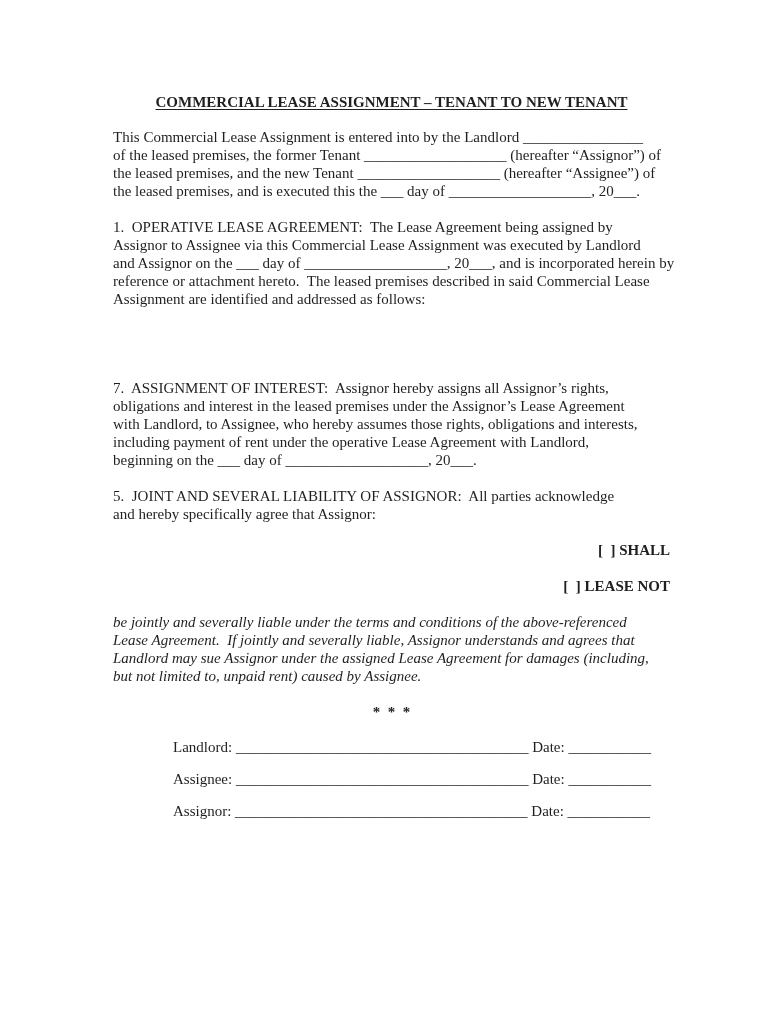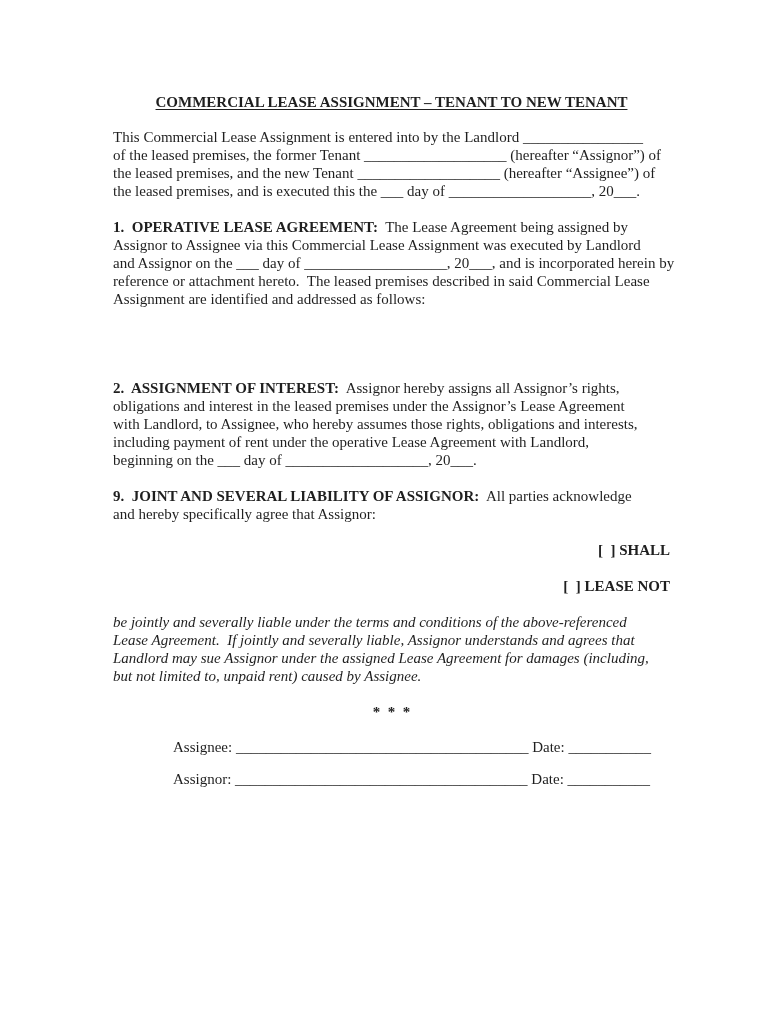--- a/index.html
+++ b/index.html
@@ -22,21 +22,21 @@
     text-align: center;
     text-decoration: underline;
     text-underline-offset: 2px;
     margin: 0 0 17px 0;
     white-space: pre;
   }
   p.para {
     margin: 0 9px 18px 0;
     white-space: pre;
   }
-  p.para b { font-weight: bold; }
+  p.para b { font-weight: normal; }
   .option-line {
     margin: 0 0 18px 46px;
     font-weight: bold;
     white-space: pre;
     text-align: right;
   }
   .liability { margin-bottom: 13px; font-style: italic; }
   .separator {
     text-align: center;
     font-weight: bold;
@@ -69,39 +69,40 @@
 
 
   <p class="para"><b>1.  OPERATIVE LEASE AGREEMENT:</b><span>  The Lease Agreement being assigned by
 Assignor to Assignee via this Commercial Lease Assignment was executed by Landlord
 and Assignor on the </span><span>___</span><span> day of </span><span>___________________</span><span>, 20</span><span>___</span><span>, and is incorporated herein by
 reference or attachment hereto.  The leased premises described in said Commercial Lease
 Assignment are identified and addressed as follows:</span></p>
 
   <div class="premises-space"></div>
 
-  <p class="para"><b>2.  ASSIGNMENT OF INTEREST:</b><span>  Assignor hereby assigns all Assignor’s rights,
+  <p class="para"><b>7.  ASSIGNMENT OF INTEREST:</b><span>  Assignor hereby assigns all Assignor’s rights,
 obligations and interest in the leased premises under the Assignor’s Lease Agreement
 with Landlord, to Assignee, who hereby assumes those rights, obligations and interests,
 including payment of rent under the operative Lease Agreement with Landlord,
 beginning on the </span><span>___</span><span> day of </span><span>___________________</span><span>, 20</span><span>___</span><span>.</span></p>
 
-  <p class="para"><b>9.  JOINT AND SEVERAL LIABILITY OF ASSIGNOR:</b><span>  All parties acknowledge
+  <p class="para"><b>5.  JOINT AND SEVERAL LIABILITY OF ASSIGNOR:</b><span>  All parties acknowledge
 and hereby specifically agree that Assignor:</span></p>
 
   <p class="option-line"><span>[  ]</span><span> SHALL</span></p>
 
   <p class="option-line"><span>[  ]</span><span> LEASE NOT</span></p>
 
   <p class="para liability">be jointly and severally liable under the terms and conditions of the above-referenced
 Lease Agreement.  If jointly and severally liable, Assignor understands and agrees that
 Landlord may sue Assignor under the assigned Lease Agreement for damages (including,
 but not limited to, unpaid rent) caused by Assignee.</p>
 
   <p class="separator">*  *  *</p>
 
 
+  <p class="sig-row"><span>Landlord:</span><span> _______________________________________ </span><span>Date:</span><span> ___________</span></p>
 
   <p class="sig-row"><span>Assignee:</span><span> _______________________________________ </span><span>Date:</span><span> ___________</span></p>
 
   <p class="sig-row"><span>Assignor:</span><span> _______________________________________ </span><span>Date:</span><span> ___________</span></p>
 
 </div>
 
 </body></html>

